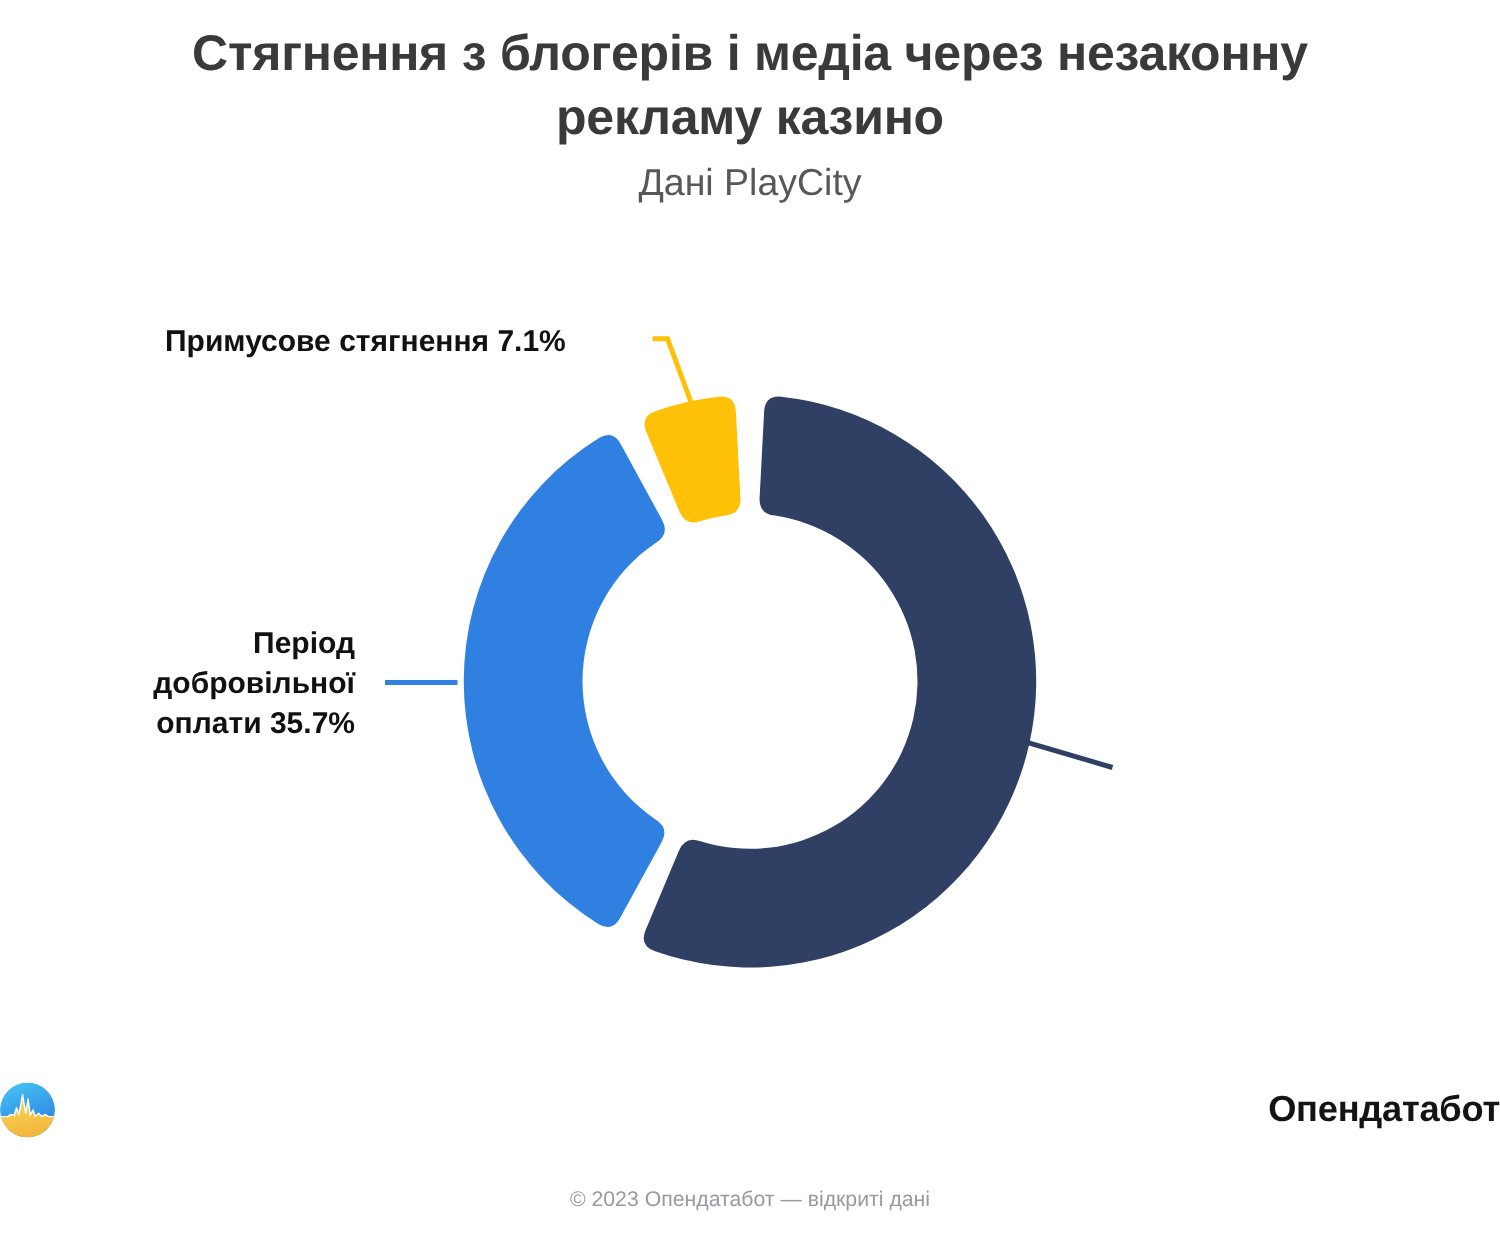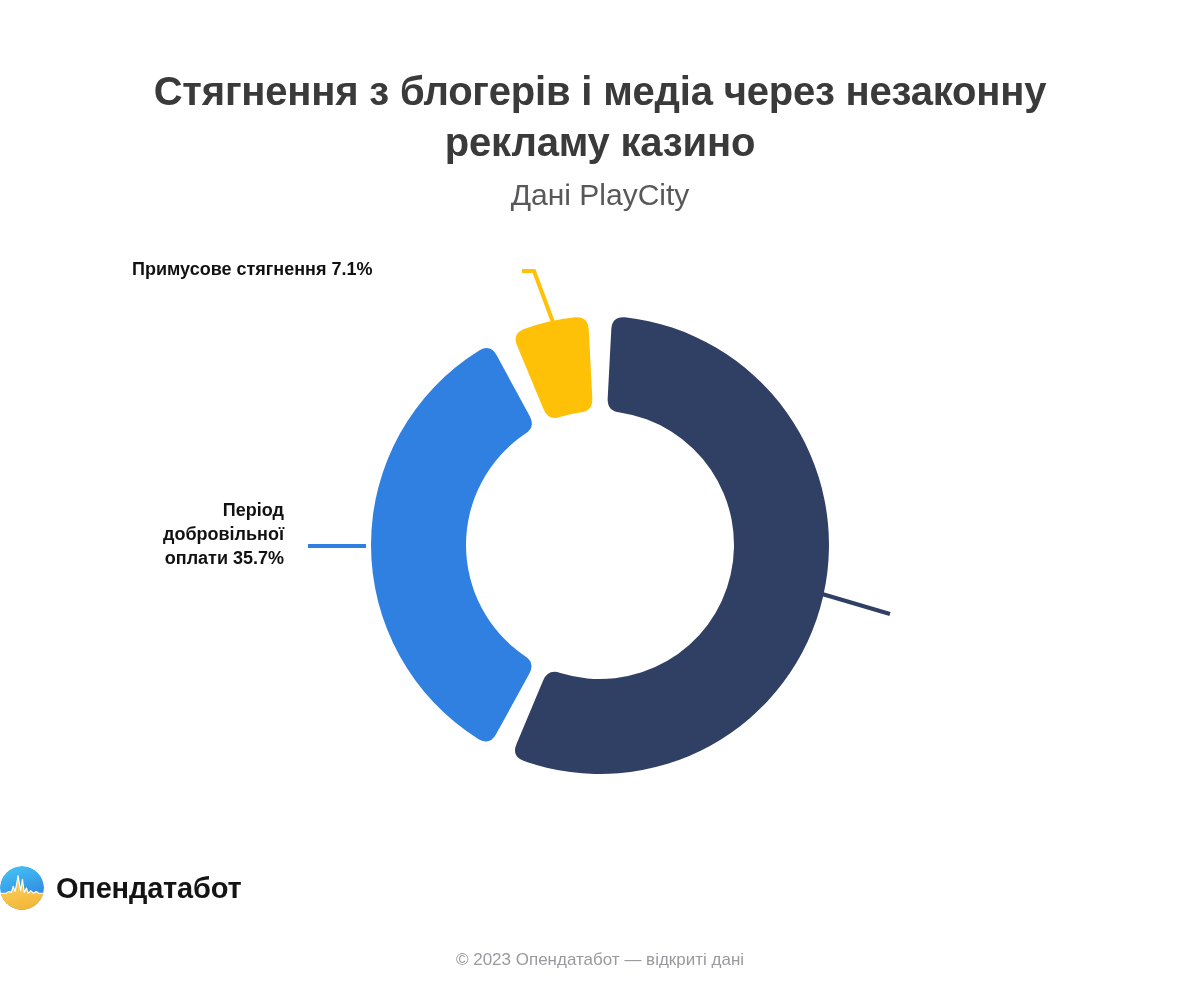--- a/index.html
+++ b/index.html
@@ -22,21 +22,21 @@
     height: 1000px;
     box-sizing: border-box;
   }
 
   
   .header {
     position: absolute;
     top: 0;
     left: 0;
     width: 1200px;
-    padding-top: 66px;
+    padding-top: 18px;
     text-align: center;
   }
   .chart-title {
     margin: 0 auto;
     width: 900px;
     font-size: 40px;
     line-height: 1.28;
     font-weight: 700;
     color: #3a3a3a;
     letter-spacing: -0.2px;
@@ -62,21 +62,21 @@
     top: 0;
     left: 0;
     width: 1200px;
     height: 1000px;
     display: block;
   }
 
   
   .callout {
     position: absolute;
-    font-size: 18px;
+    font-size: 24px;
     font-weight: 700;
     color: #111111;
     line-height: 1.33;
     white-space: pre-line;
   }
   .callout-forced {
     left: 132px;
     top: 258px;
     text-align: left;
   }
@@ -93,21 +93,21 @@
   }
 
   
   .brand {
     position: absolute;
     left: 0;
     top: 866px;
     width: 1200px;
     display: flex;
     align-items: center;
-    justify-content: flex-start;
+    justify-content: space-between;
     gap: 12px;
   }
   .brand-logo {
     width: 44px;
     height: 44px;
     display: block;
     border-radius: 50%;
   }
   .brand-name {
     font-size: 29px;

